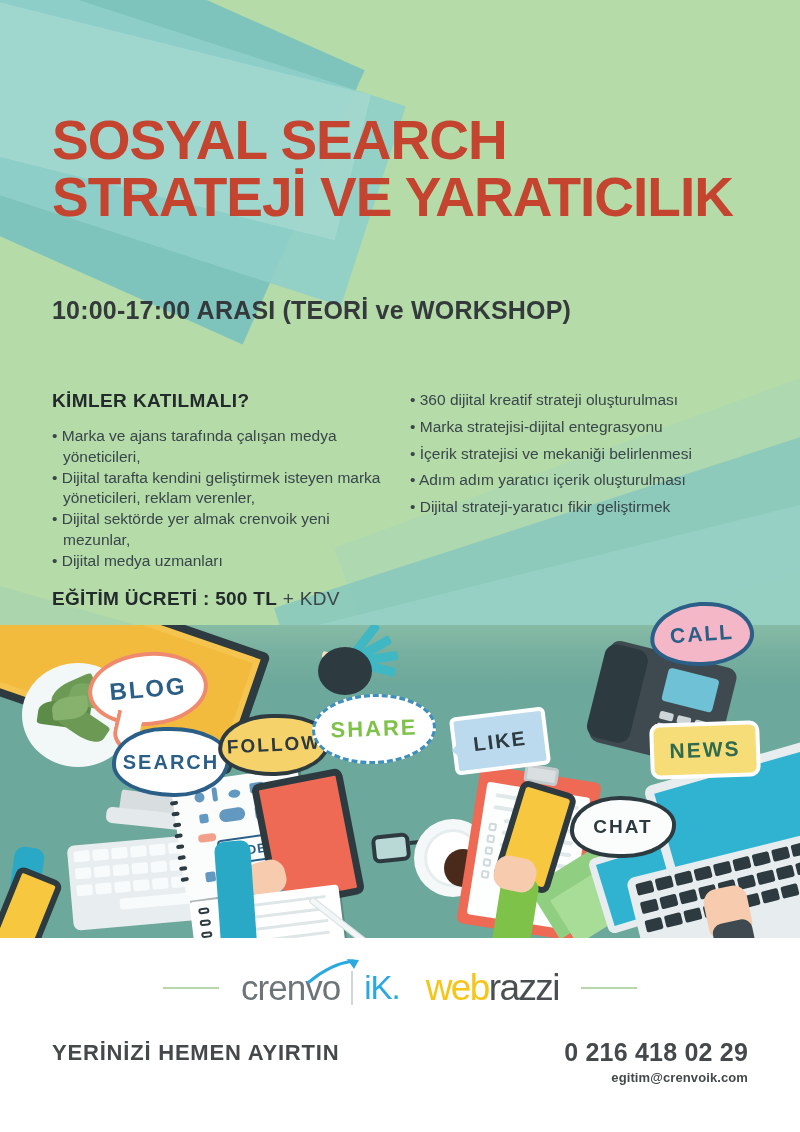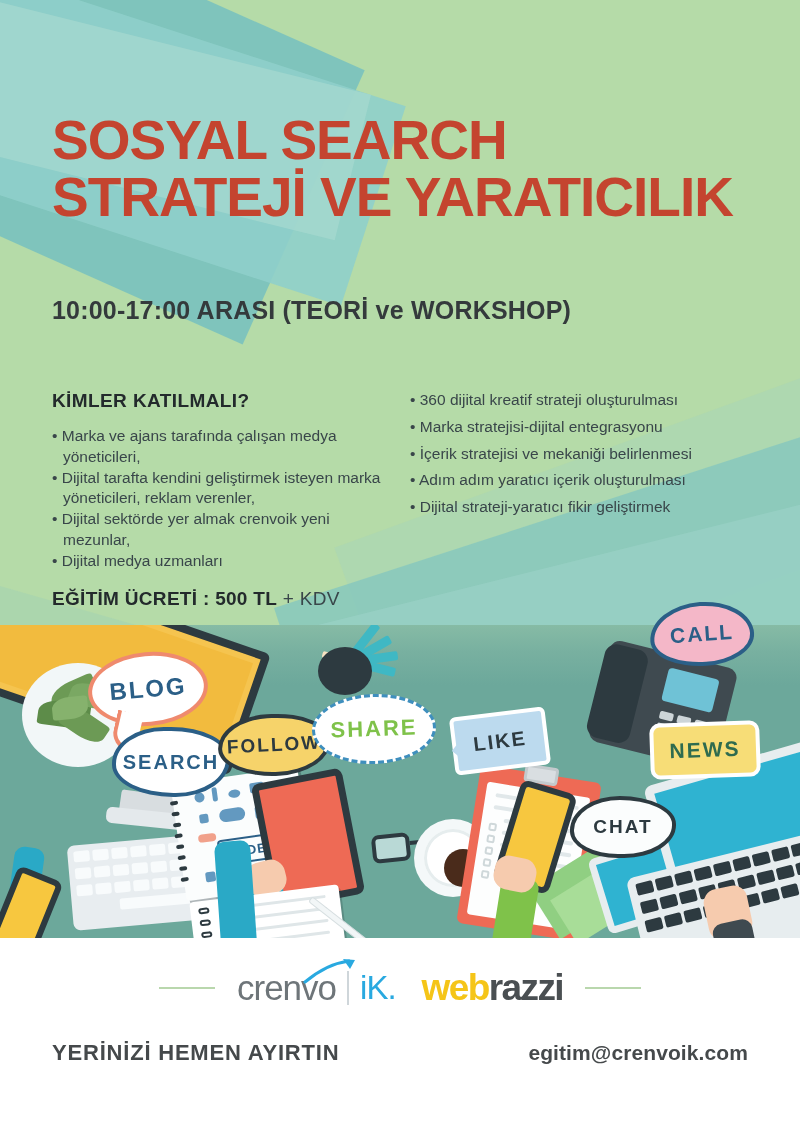--- a/index.html
+++ b/index.html
@@ -188,29 +188,29 @@
   
   .footer-white { position:absolute; left:0; top:938px; width:800px; height:194px; background:#ffffff; }
   .logos { position:absolute; left:0; top:14px; width:800px; height:72px; display:flex; align-items:center; justify-content:center; gap:0; }
   .rule { width:56px; height:2px; background:#b9d7ad; }
   .logo-wrap { display:flex; align-items:center; gap:26px; margin:0 22px; }
   .crenvo { position:relative; display:flex; align-items:center; gap:11px; }
   .crenvo-word { font-size:35px; color:#6e7579; font-weight:400; letter-spacing:-1px; }
   .crenvo-swoosh { position:absolute; left:66px; top:-10px; width:54px; height:26px; }
   .crenvo-div { width:2px; height:34px; background:#cfd6da; }
   .crenvo-ik { font-size:33px; color:#29a9e0; font-weight:400; letter-spacing:-1px; }
-  .webrazzi { font-size:37px; font-weight:700; letter-spacing:-1.6px; }
+  .webrazzi { font-size:37px; font-weight:400; letter-spacing:-1.6px; }
   .webrazzi .w { color:#f5c518; }
   .webrazzi .r { color:#4a4f52; }
 
   .contact { position:absolute; left:0; top:100px; width:800px; padding:0 52px; display:flex; justify-content:space-between; align-items:flex-start; }
   .contact-left { font-size:22px; font-weight:700; color:#45494b; line-height:1.32; letter-spacing:.8px; }
   .contact-right { text-align:right; color:#45494b; }
   .phone { font-size:25px; font-weight:700; letter-spacing:.2px; }
-  .email { font-size:21px; font-weight:700; margin-top:3px; letter-spacing:.1px;margin-left:40px; }
+  .email { font-size:13px; font-weight:700; margin-top:3px; letter-spacing:.1px;margin-left:40px; }
 </style>
 </head>
 <body>
 
 <div class="poster">
 
   <div class="bg-green">
     <div class="diag diag-tl-1"></div>
     <div class="diag diag-tl-2"></div>
     <div class="diag diag-tl-3"></div>
@@ -510,18 +510,19 @@
         </div>
       </div>
       <div class="rule"></div>
     </div>
 
     <div class="contact">
       <div class="contact-left">
         <div>YERİNİZİ HEMEN AYIRTIN</div>
       </div>
       <div class="contact-right">
+        <div class="phone">0 216 418 02 29</div>
         <div class="email">egitim@crenvoik.com</div>
       </div>
     </div>
 
   </div>
 </div>
 
 </body></html>

